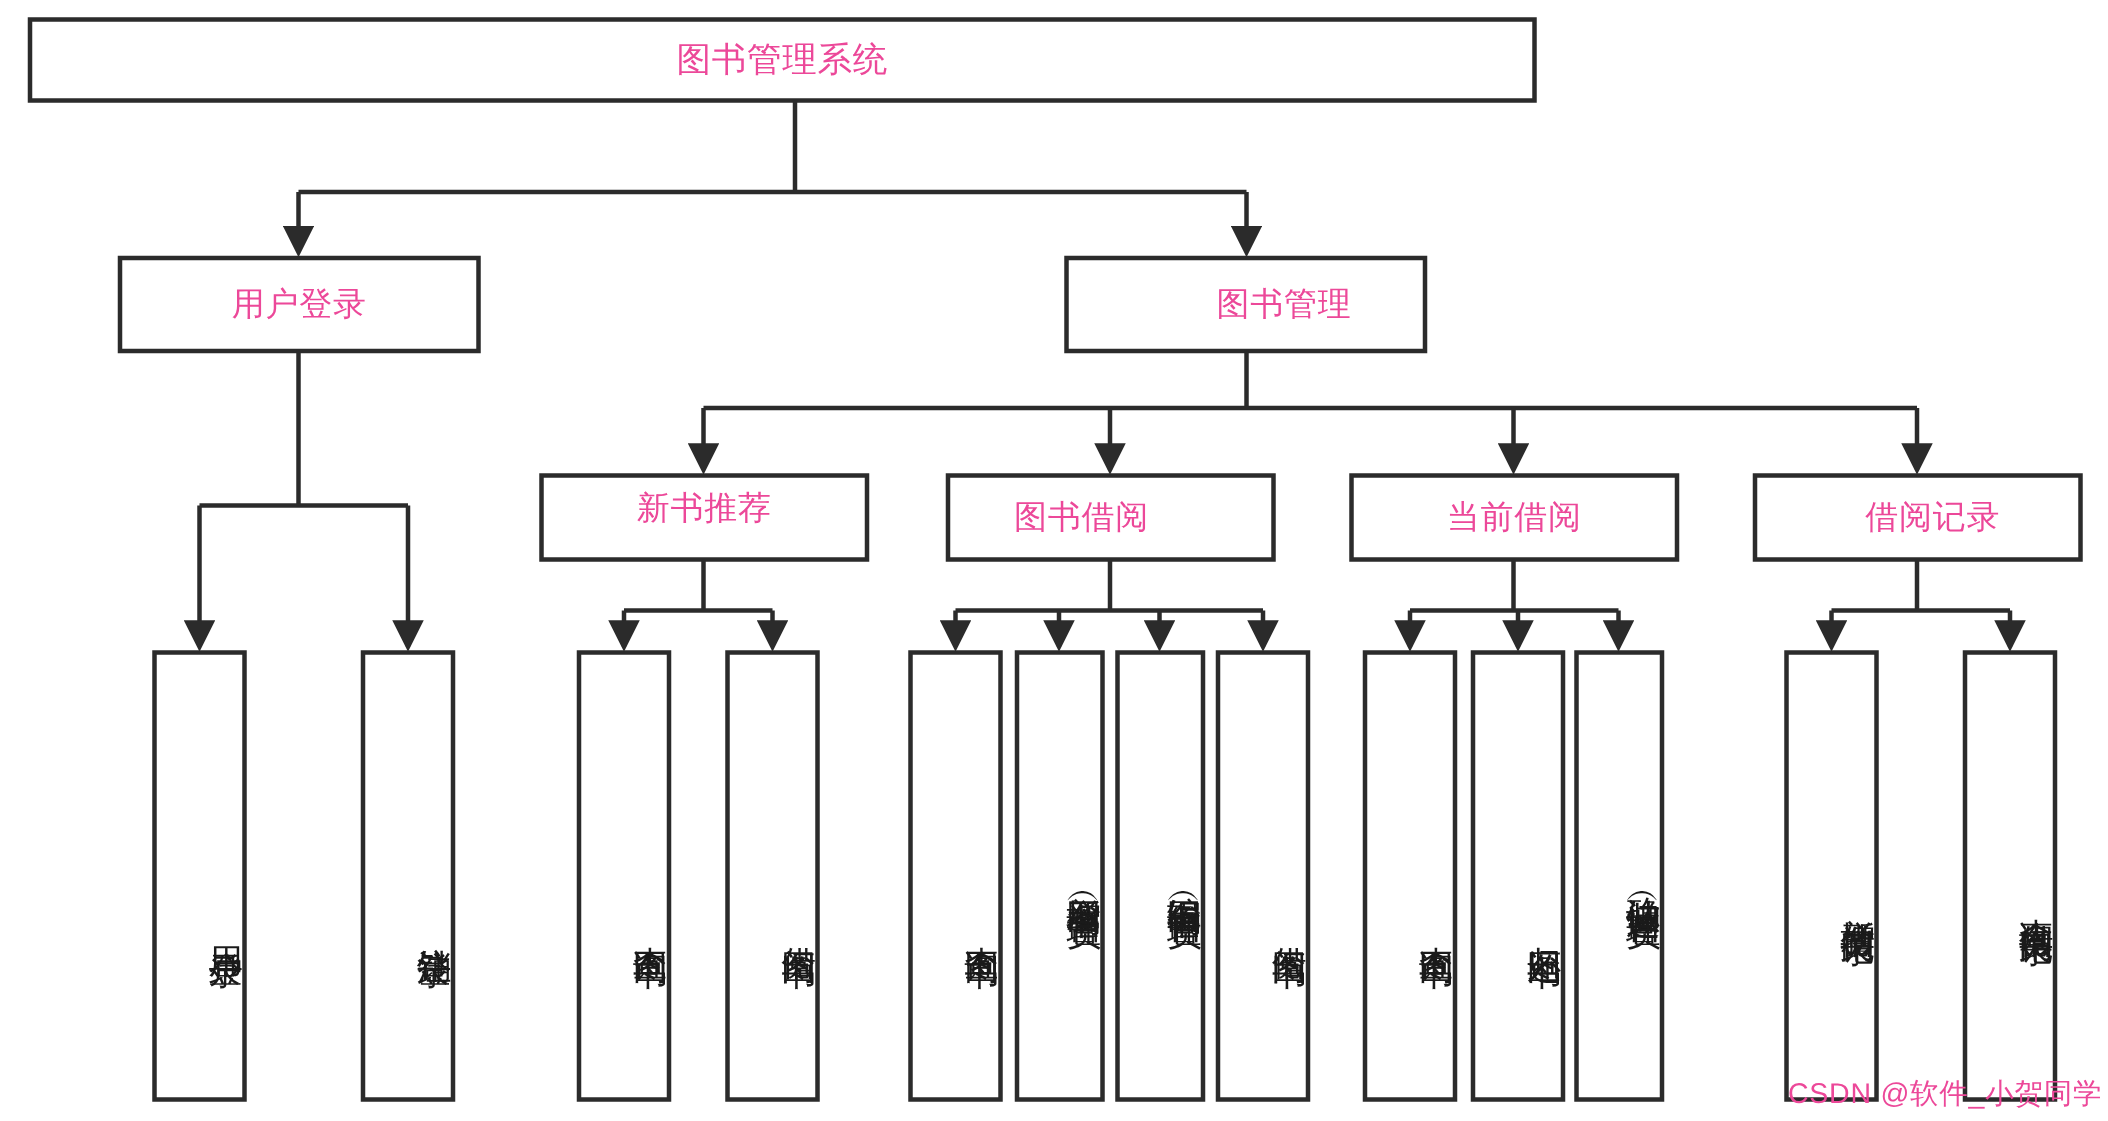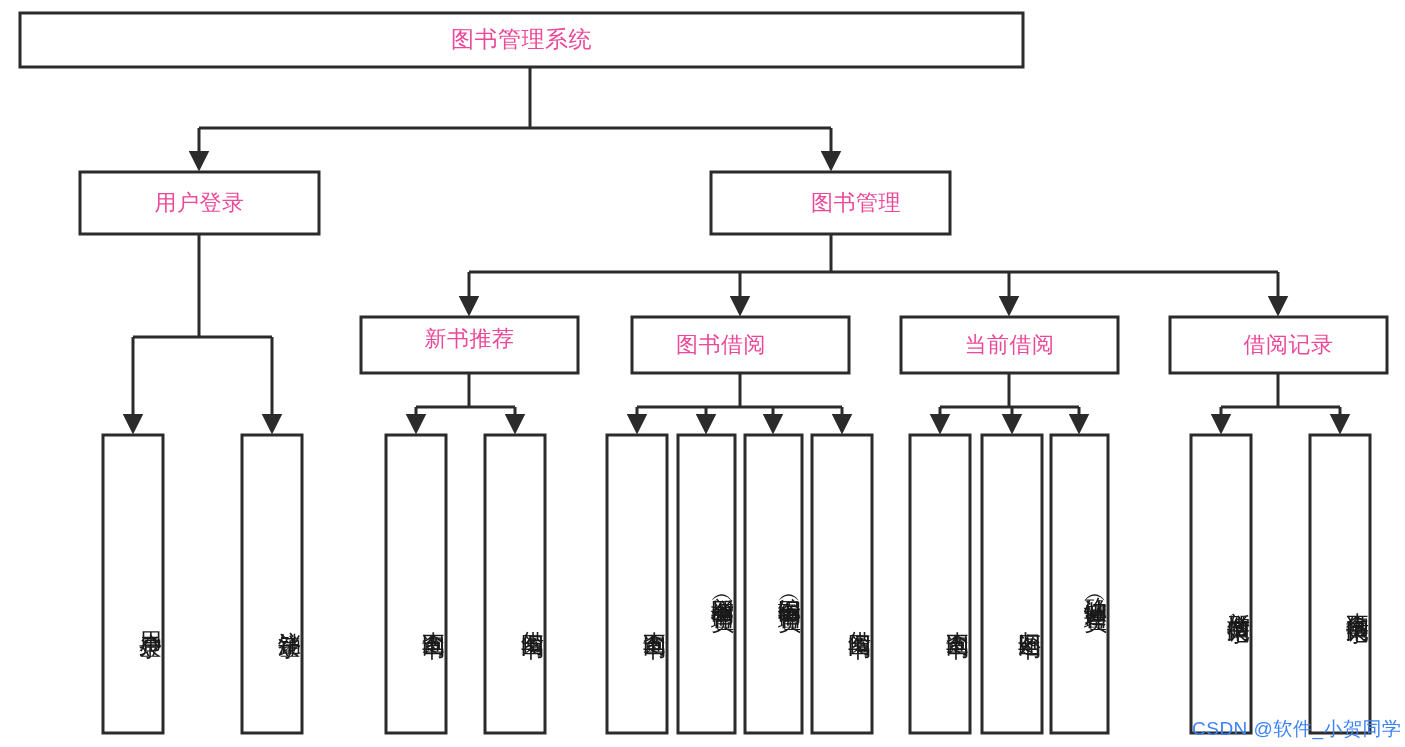--- a/index.html
+++ b/index.html
@@ -72,21 +72,21 @@
     text-orientation: upright;
     color: #1a1a1a;
     font-size: 23px;
     line-height: 1.05;
     letter-spacing: 2px;
     white-space: nowrap;
     pointer-events: none;
   }
   .watermark {
     position: absolute;
-    color: #3b82f6;
+    color: #ec4899;
     font-size: 19px;
     white-space: nowrap;
     letter-spacing: 0.5px;
     pointer-events: none;
   }
 </style>
 </head>
 <body>
 
 <div id="canvas">

